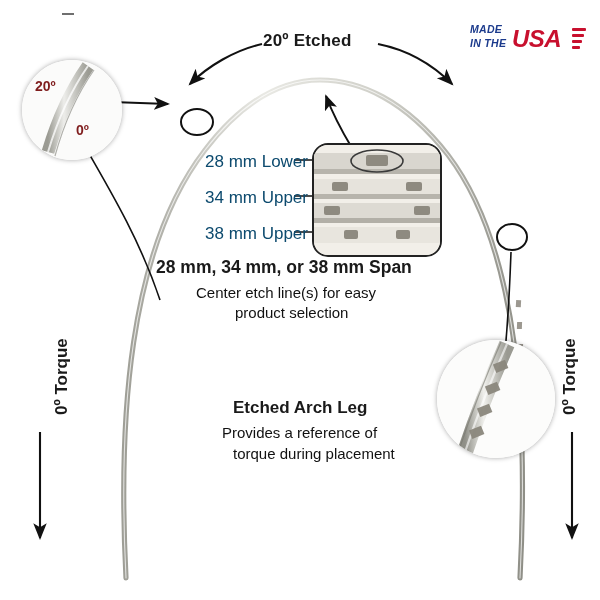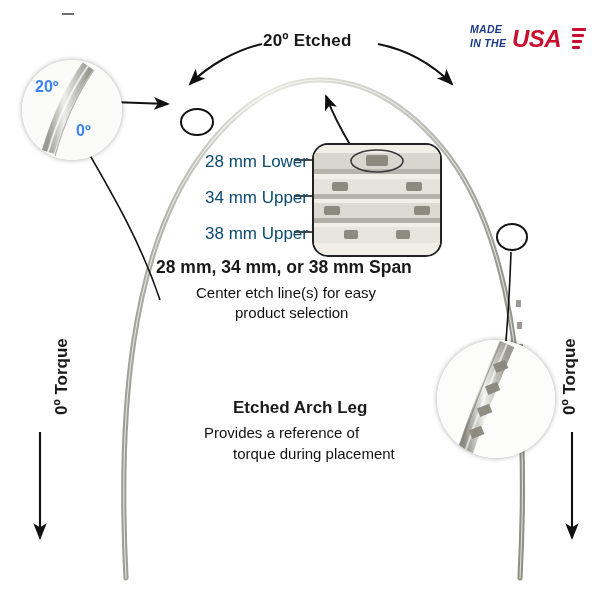--- a/index.html
+++ b/index.html
@@ -63,23 +63,23 @@
     font-weight: bold;
     text-align: center;
   }
   .etch-sub {
     font-size: 15px;
     text-align: center;
     color: #111;
     line-height: 1.25;
   }
   .deg-lbl {
-    font-size: 16px;
-    font-weight: bold;
-    color: #3b82f6;
+    font-size: 14px;
+    font-weight: bold;
+    color: #7f1d1d;
   }
 
   
   #usa-badge {
     position: absolute;
     right: 14px;
     top: 22px;
     width: 118px;
     height: 40px;
   }
@@ -289,21 +289,21 @@
 
   <span class="lbl callout-small" style="left:205px; top:152px;">28 mm Lower</span>
   <span class="lbl callout-small" style="left:205px; top:188px;">34 mm Upper</span>
   <span class="lbl callout-small" style="left:205px; top:224px;">38 mm Upper</span>
 
   <div class="lbl span-head" style="left:156px; top:257px;">28 mm, 34 mm, or 38 mm Span</div>
   <div class="lbl span-sub" style="left:196px; top:284px;">Center etch line(s) for easy</div>
   <div class="lbl span-sub" style="left:235px; top:304px;">product selection</div>
 
   <div class="lbl etch-head" style="left:233px; top:398px;">Etched Arch Leg</div>
-  <div class="lbl etch-sub" style="left:204px; top:424px;">Provides a reference of</div>
+  <div class="lbl etch-sub" style="left:222px; top:424px;">Provides a reference of</div>
   <div class="lbl etch-sub" style="left:225px; top:445px;margin-left:8px;">torque during placement</div>
 
   <div id="usa-badge">
     <span class="usa-line1">MADE</span>
     <span class="usa-line2">IN THE</span>
     <span class="usa-big">USA</span>
     <span class="usa-stripes">
       <i></i>
         <i></i>
         <i></i>

